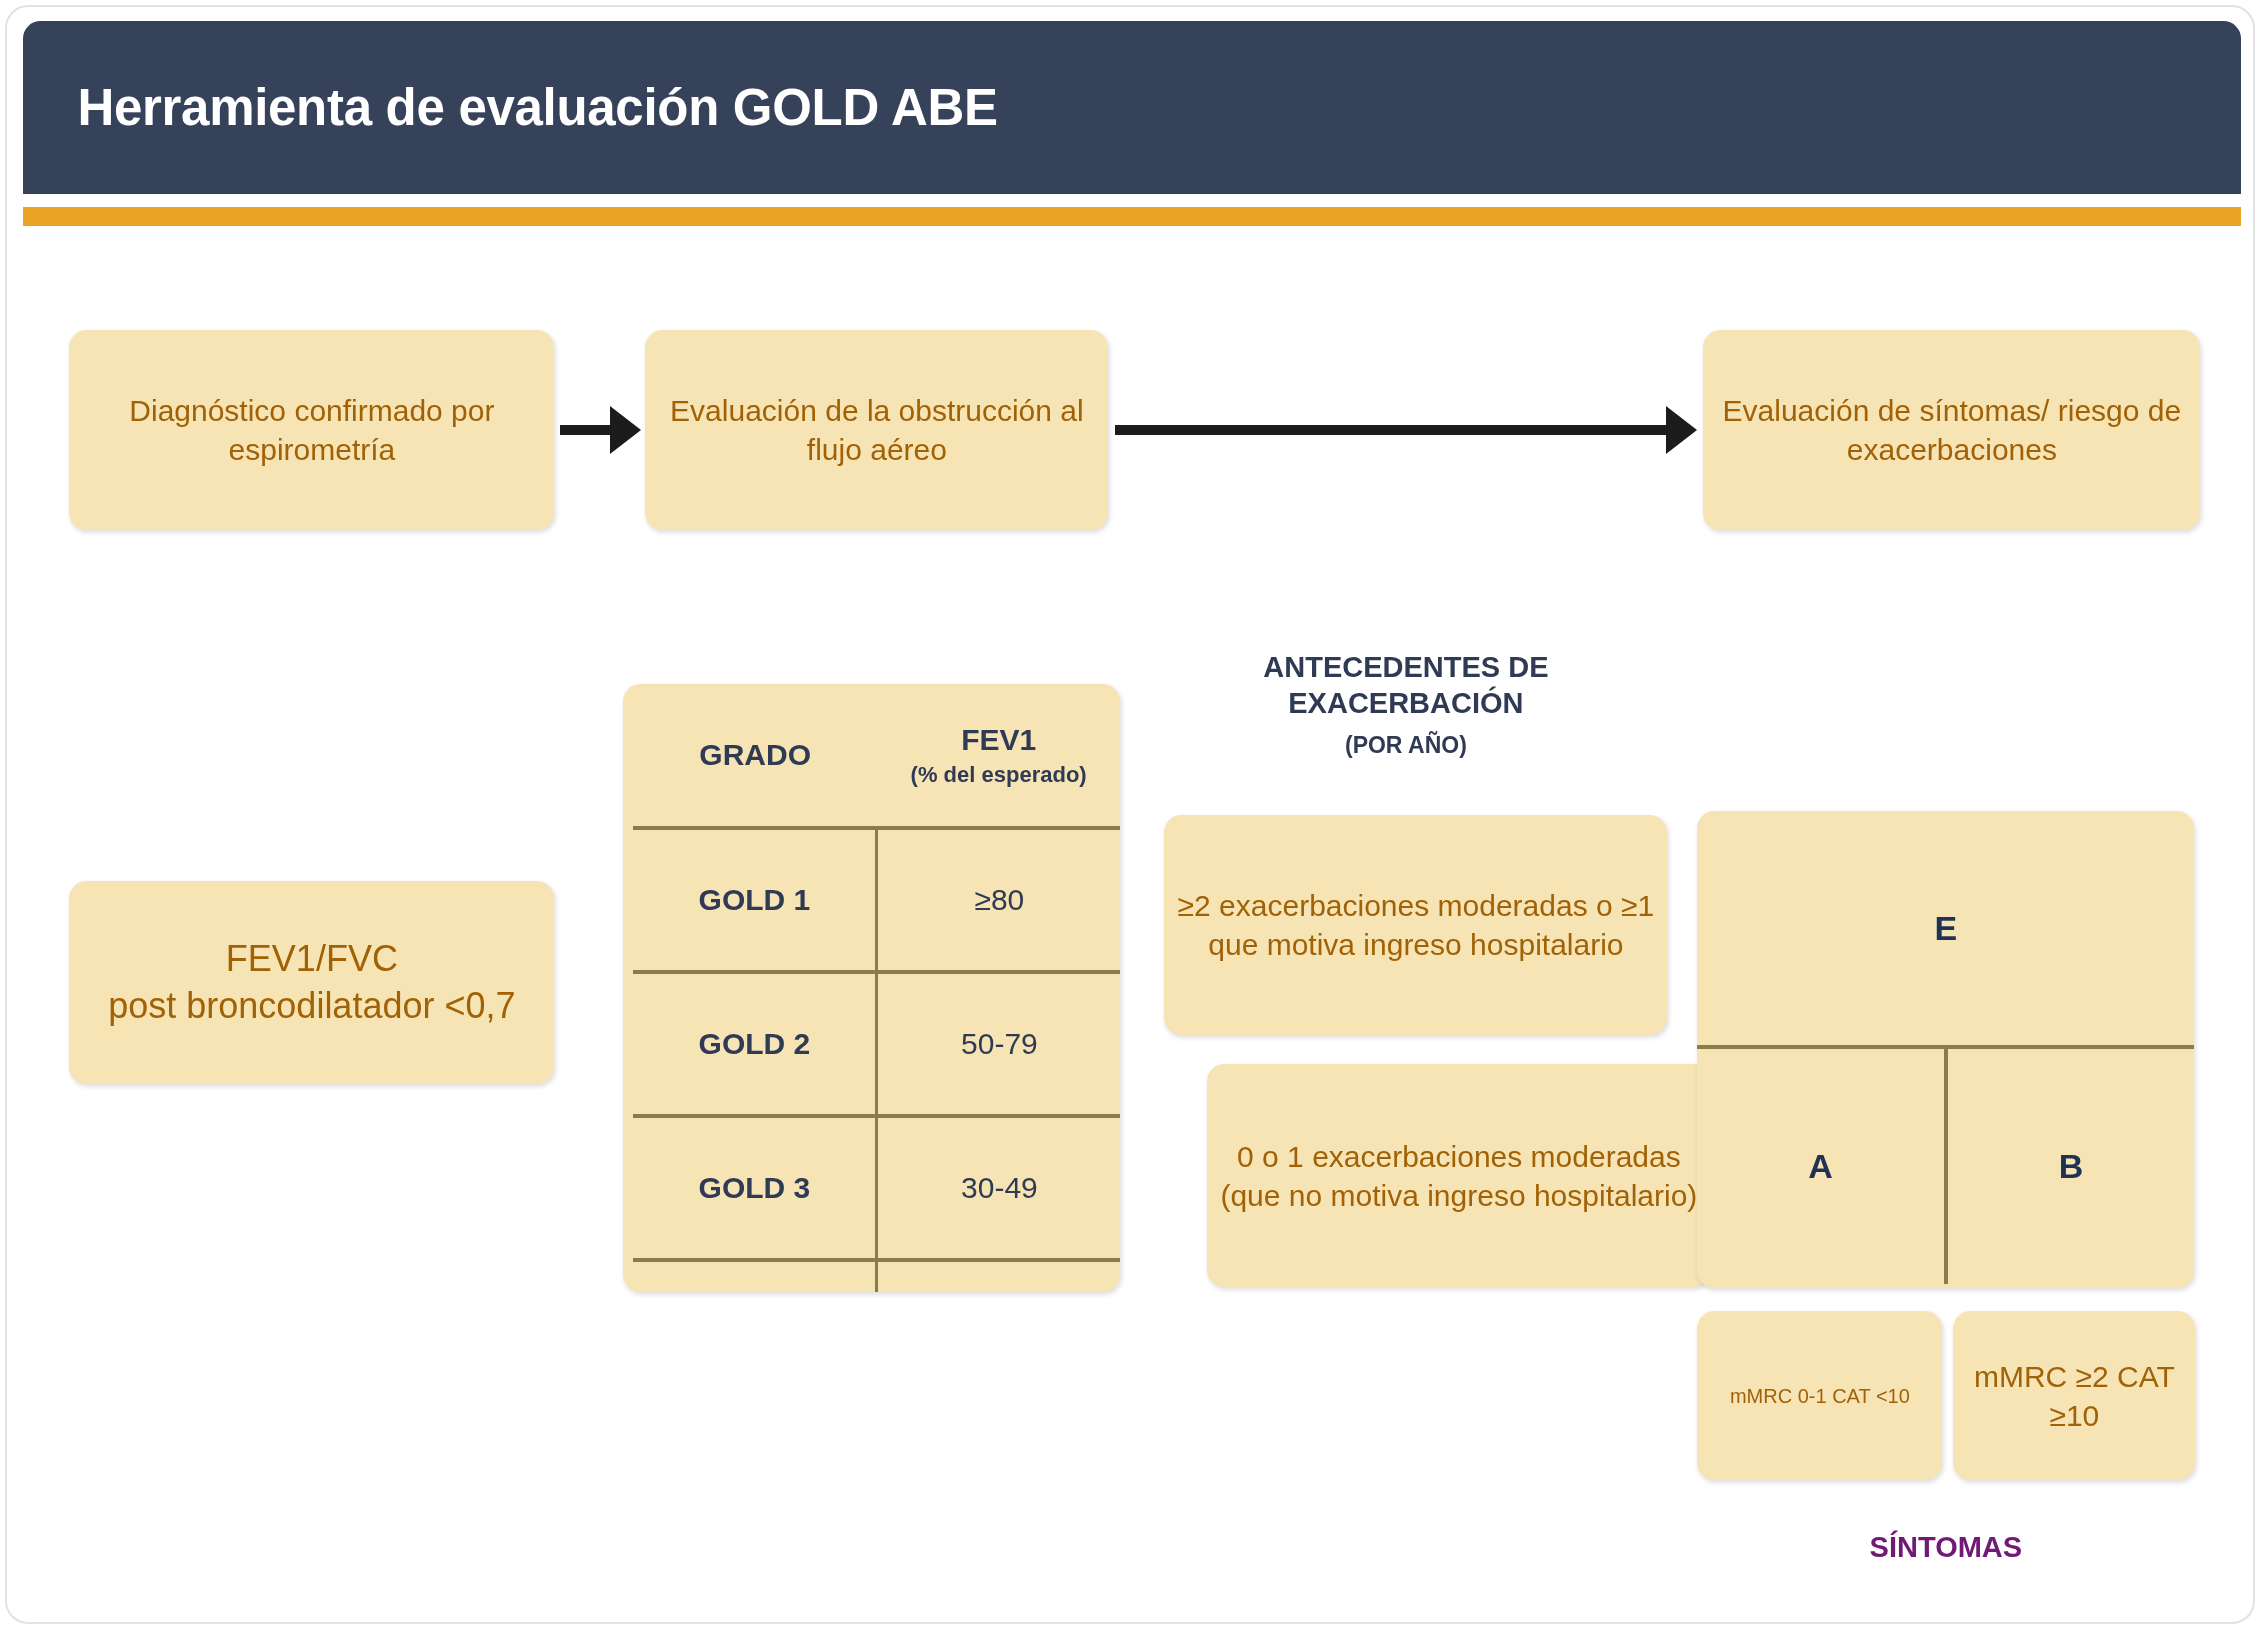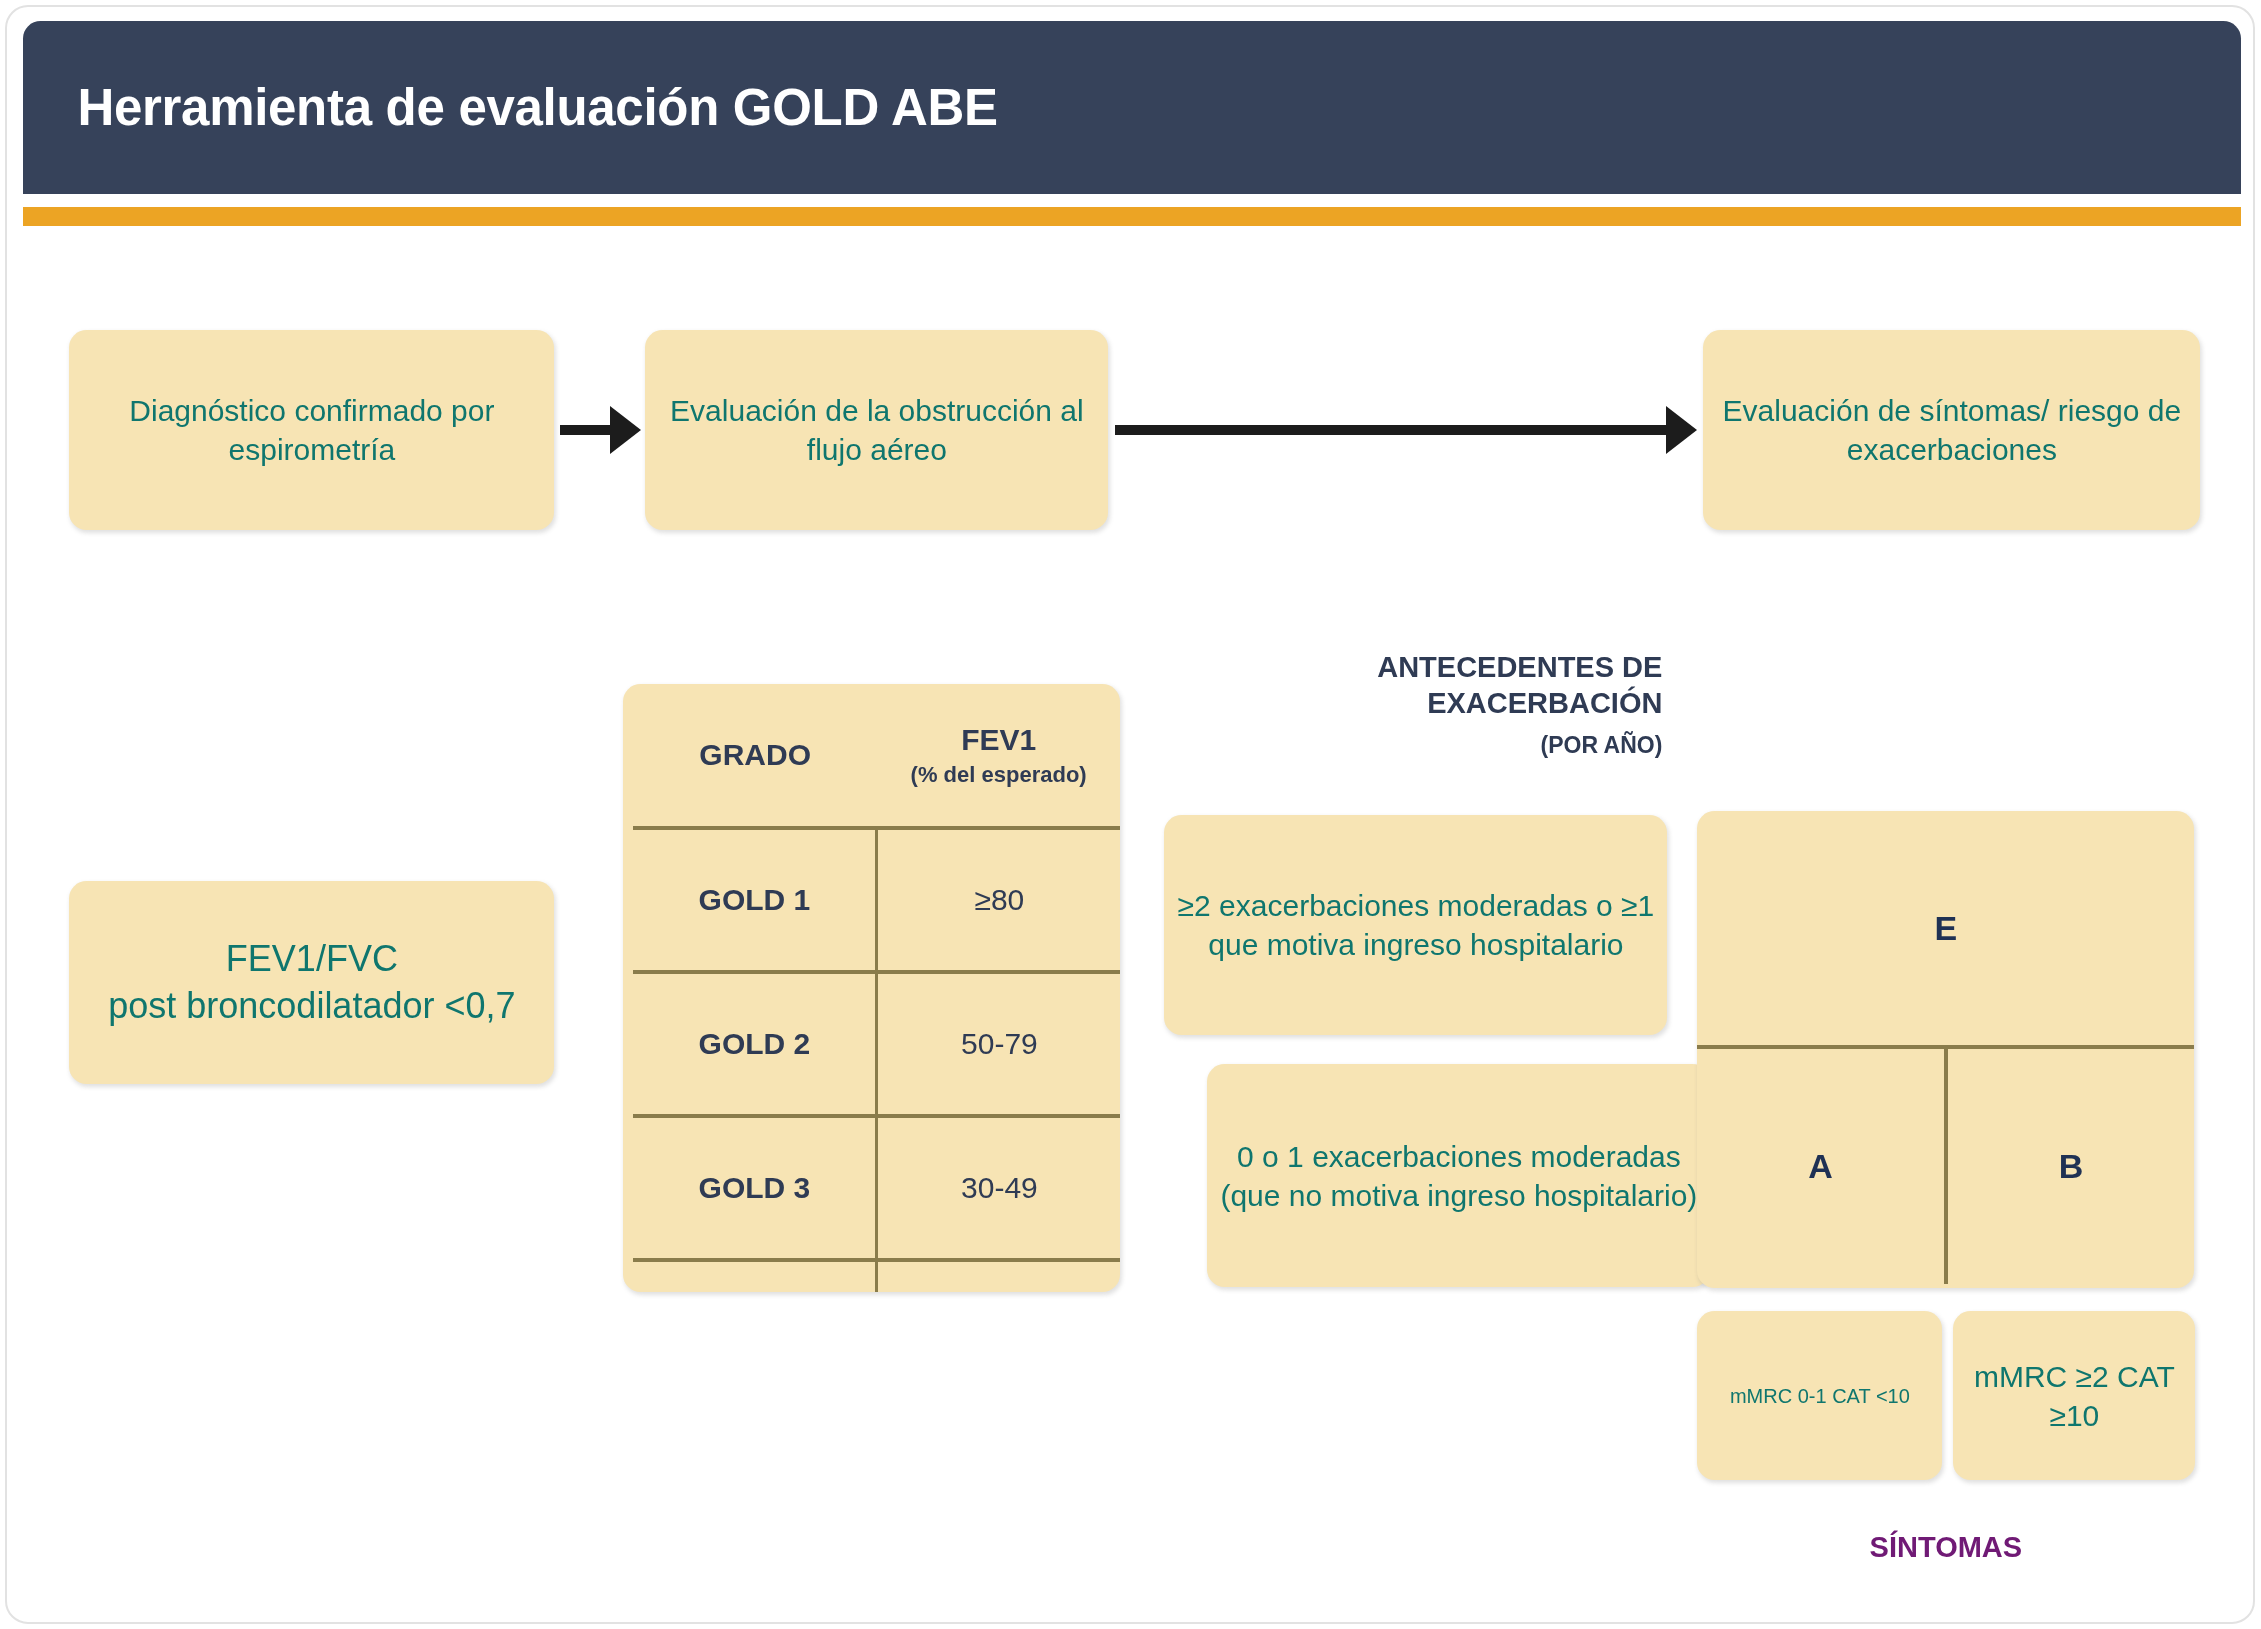--- a/index.html
+++ b/index.html
@@ -34,21 +34,21 @@
   #accent-bar {
     position: absolute; left: 16px; top: 200px;
     width: 2218px; height: 19px;
     background: #eca424;
   }
   .card {
     position: absolute;
     background: #f7e4b4;
     border-radius: 17.6px;
     box-shadow: 1.4px 2.7px 4.7px rgba(120,120,120,0.22);
-    color: #0f766e;
+    color: #a16207;
     display: flex; align-items: center; justify-content: center;
     text-align: center;
     line-height: 1.30;
     font-size: 30px;
   }
   
   #box-diagnosis { left: 62px;  top: 323px; width: 485px; height: 200px; }
   #box-airflow   { left: 638px; top: 323px; width: 463px; height: 200px; }
   #box-symptoms  { left: 1696px;top: 323px; width: 497px; height: 200px; }
 
@@ -108,21 +108,21 @@
     display: flex; align-items: center; justify-content: center;
   }
   #gold-table .trow .c2 {
     flex: 1; text-align: center; font-size: 30px; height: 100%;
     display: flex; align-items: center; justify-content: center;
   }
 
   
   #exac-heading {
     position: absolute; left: 1142px; top: 643px;
-    width: 513px; text-align: right;
+    width: 513px; text-align: center;
     color: #2f3b54; font-weight: bold; font-size: 29px; line-height: 1.22;
   }
   #exac-heading .per-year {
     display: block; font-size: 23px; margin-top: 9.5px;
   }
   #box-exac-high { left: 1157px; top: 808px; width: 503px; height: 220px; font-size: 30px; }
   #box-exac-low  { left: 1157px; top: 1057px; width: 503px; height: 223px; font-size: 30px; margin-left: 43px; }
 
   
   #abe-grid {

